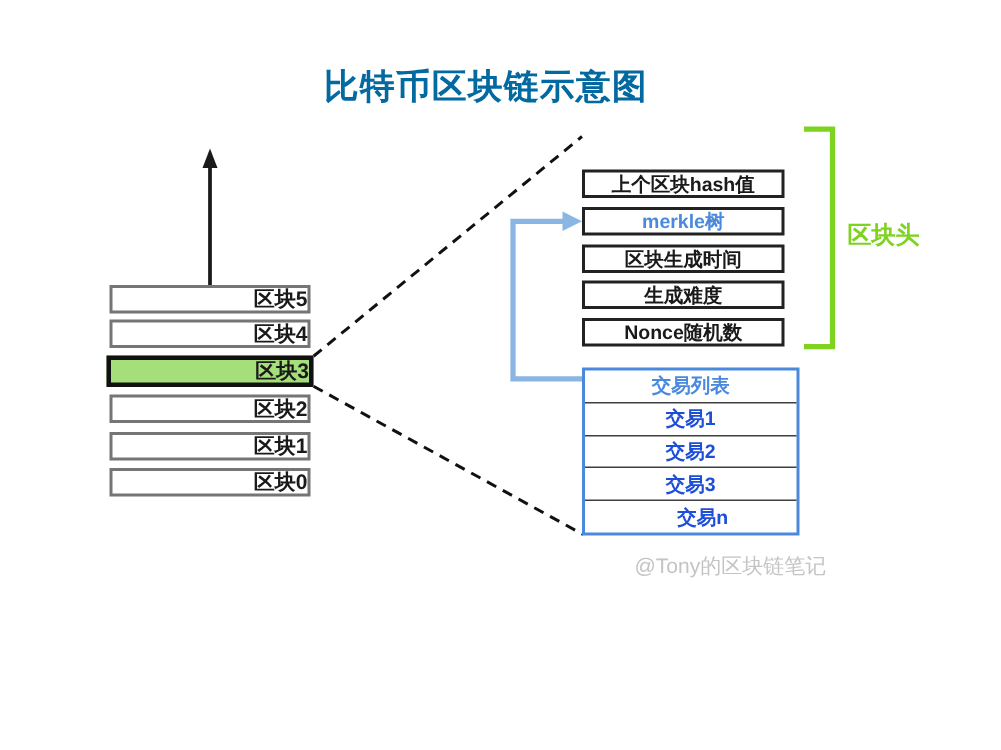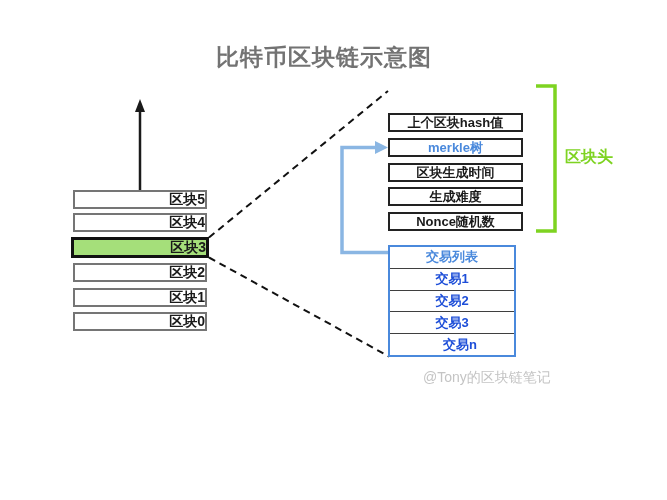--- a/index.html
+++ b/index.html
@@ -2,21 +2,21 @@
 <html><head>
 <meta charset="utf-8">
 <style>
   html,body{margin:0;padding:0;background:#fff;}
   .canvas{
     position:relative;width:667px;height:500px;background:#ffffff;
     font-family:"Liberation Sans", sans-serif;overflow:hidden;
   }
   .title{
     position:absolute;top:42px;left:0;width:648px;text-align:center;
-    font-size:23px;font-weight:700;color:#737373;letter-spacing:1px;
+    font-size:23px;font-weight:700;color:#0369a1;letter-spacing:1px;
   }
   svg.overlay{position:absolute;left:0;top:0;pointer-events:none;}
   .chain-block{
     position:absolute;left:73px;width:134px;height:19px;
     border:2px solid #757575;background:#ffffff;box-sizing:border-box;
     display:flex;align-items:center;justify-content:flex-end;
     font-size:14px;font-weight:600;color:#1a1a1a;
   }
   .chain-block.active{
     left:71px;width:138px;height:21px;border:3px solid #111111;background:#a5df7a;
@@ -26,21 +26,21 @@
     border:2px solid #222222;background:#ffffff;box-sizing:border-box;
     display:flex;align-items:center;justify-content:center;
     font-size:13px;font-weight:600;color:#1a1a1a;
   }
   .header-row.blue{color:#4a89dc;}
   .bracket-label{
     position:absolute;left:565px;top:147px;
     font-size:16px;font-weight:600;color:#7ed321;
   }
   .tx-table{
-    position:absolute;left:388px;top:245px;width:128px;height:112px;
+    position:absolute;left:388px;top:245px;width:145px;height:112px;
     border:2px solid #4a89dc;box-sizing:border-box;background:#ffffff;
     display:flex;flex-direction:column;
   }
   .tx-row{
     flex:1;display:flex;align-items:center;justify-content:center;
     font-size:13px;font-weight:600;color:#1d4ed8;
     border-bottom:1.5px solid #3f3f3f;box-sizing:border-box;
   }
   .tx-row:last-child{border-bottom:none;padding-left:16px;}
   .tx-row.header{color:#4a89dc;}

